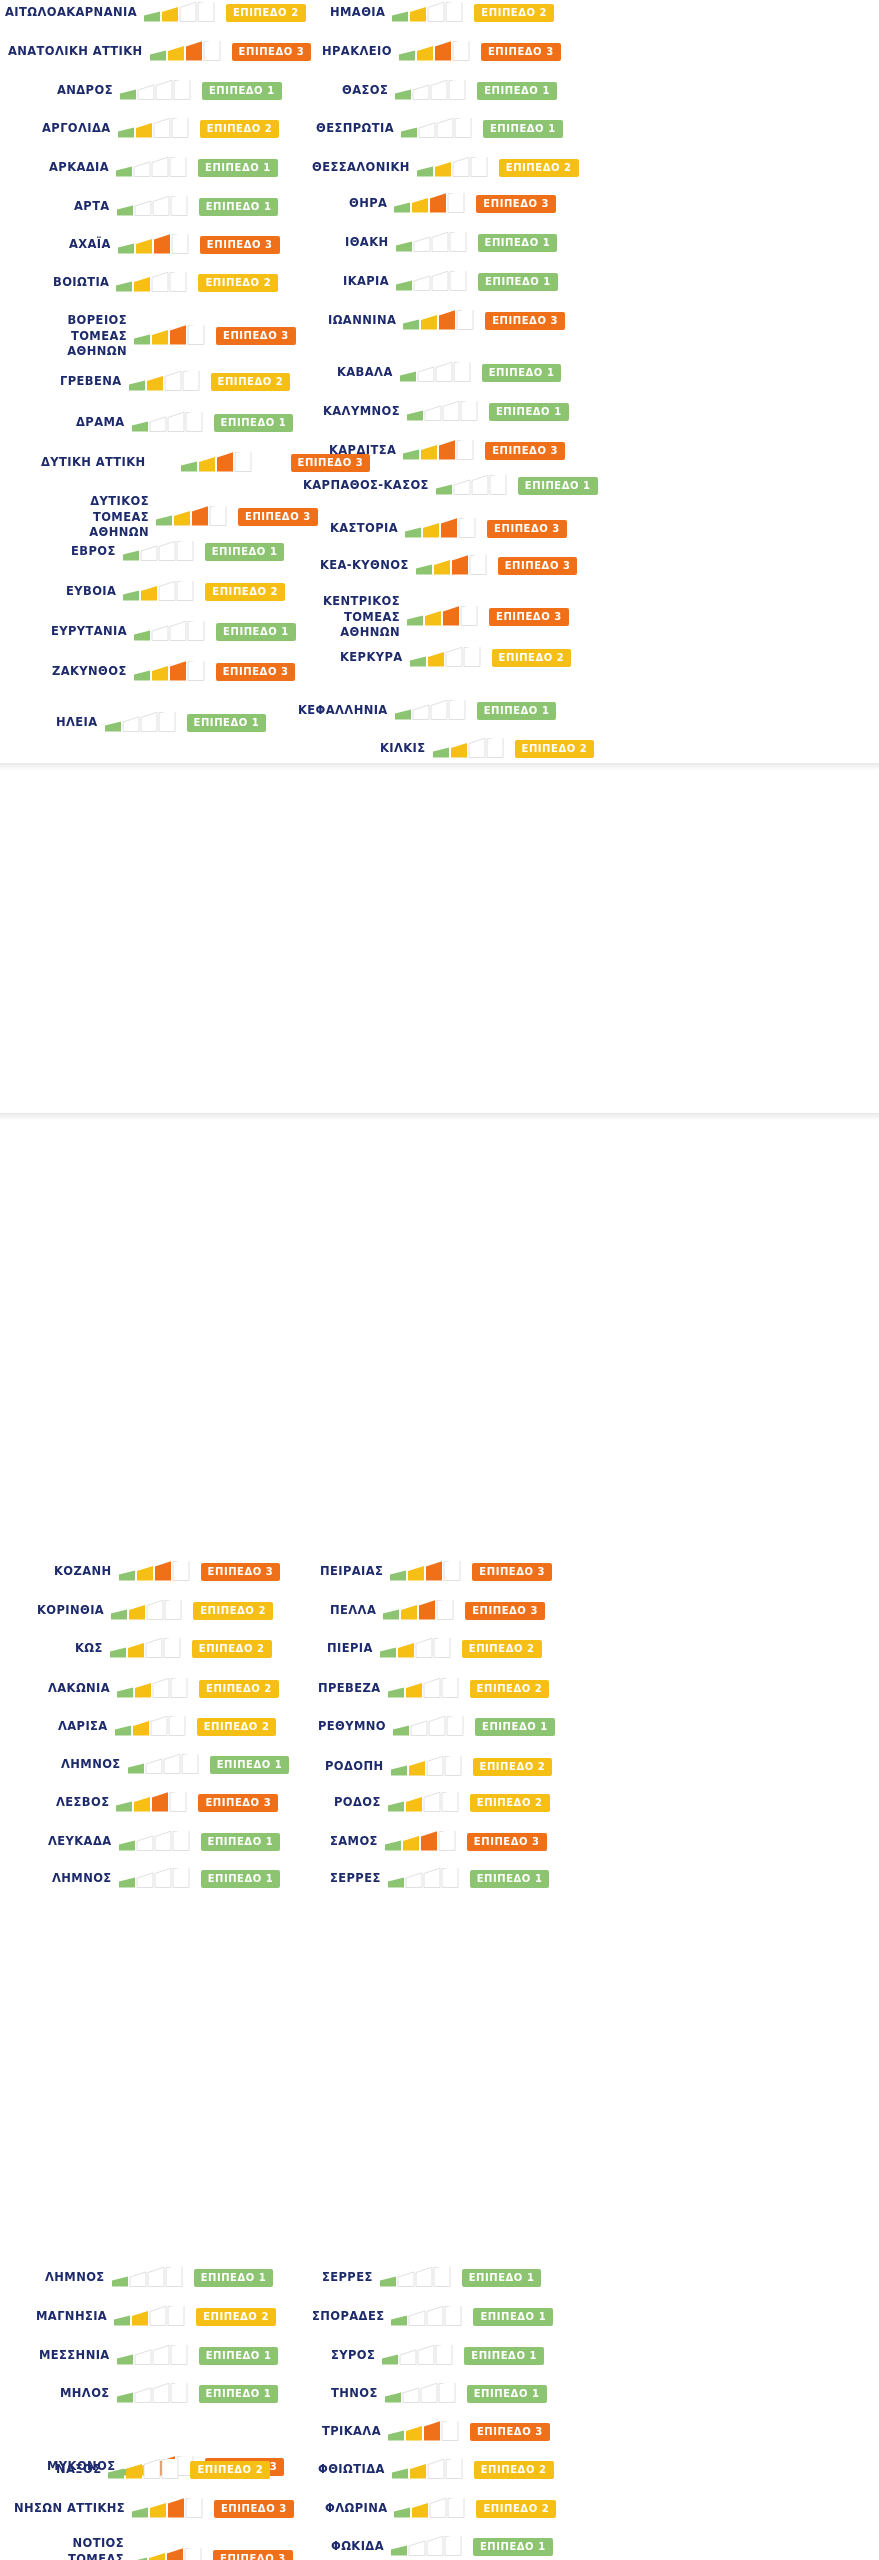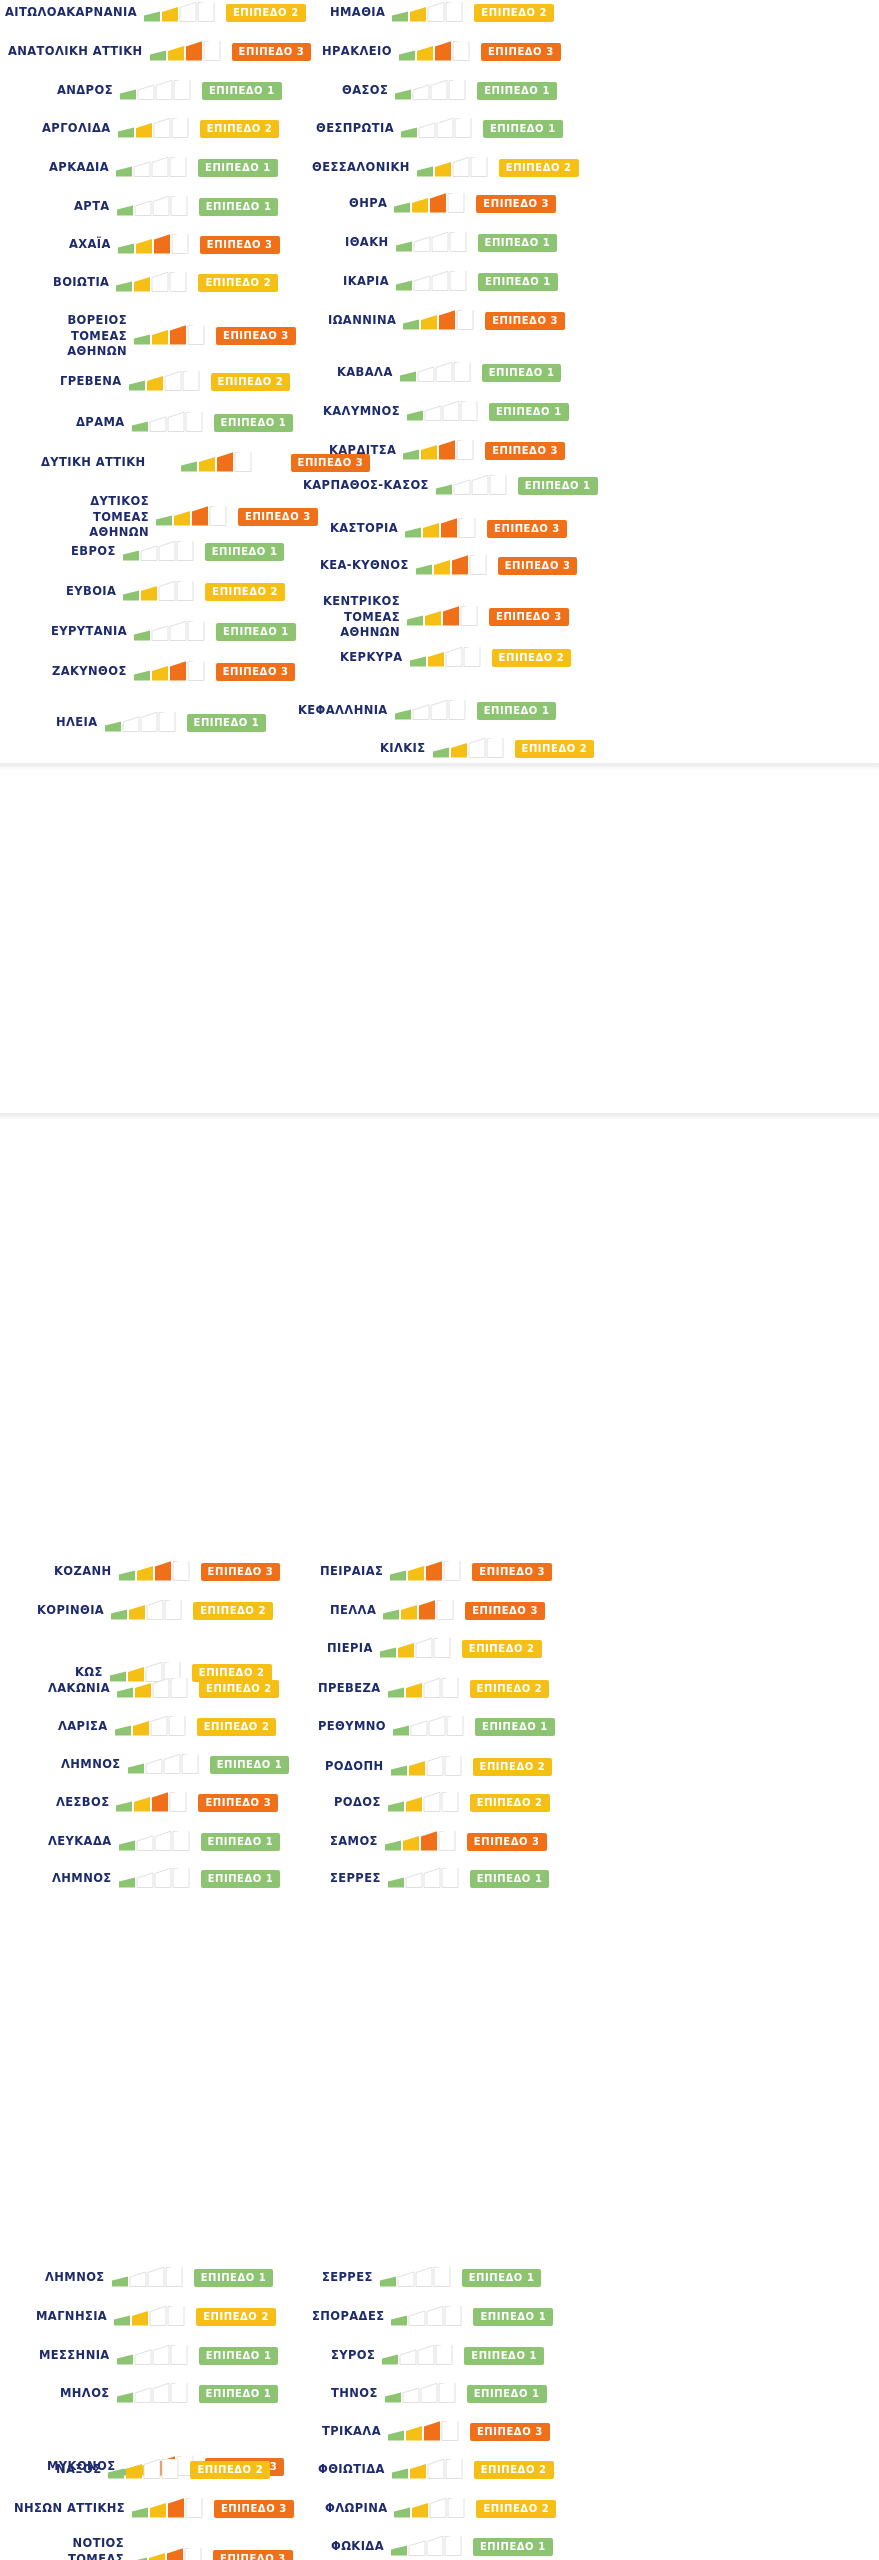--- a/index.html
+++ b/index.html
@@ -536,21 +536,21 @@
       <div class="meter">
         <svg width="74" height="22" viewBox="0 0 74 22" xmlns="http://www.w3.org/2000/svg">
           <polygon points="0,13.5 16,9.4 16,19.5 0,19.5" fill="#8cc472"></polygon>
           <polygon points="18,10 34,4.9 34,19.5 18,19.5" fill="#f5bf16"></polygon>
           <polygon points="36,5.5 52,0.20000000000000007 52,19.5 36,19.5" fill="#ffffff" stroke="#dcdcdc" stroke-width="0.9"></polygon>
           <polygon points="54,0.8 70,-2.4000000000000004 70,19.5 54,19.5" fill="#ffffff" stroke="#dcdcdc" stroke-width="0.9"></polygon>
         </svg>
       </div>
       <span class="badge lvl2">ΕΠΙΠΕΔΟ 2</span>
     </div>
-    <div class="row" style="top: 1638px; left: 75px; margin-top: 24px;">
+    <div class="row" style="top: 1638px; left: 75px;">
       <div class="label">ΚΩΣ</div>
       <div class="meter">
         <svg width="74" height="22" viewBox="0 0 74 22" xmlns="http://www.w3.org/2000/svg">
           <polygon points="0,13.5 16,9.4 16,19.5 0,19.5" fill="#8cc472"></polygon>
           <polygon points="18,10 34,4.9 34,19.5 18,19.5" fill="#f5bf16"></polygon>
           <polygon points="36,5.5 52,0.20000000000000007 52,19.5 36,19.5" fill="#ffffff" stroke="#dcdcdc" stroke-width="0.9"></polygon>
           <polygon points="54,0.8 70,-2.4000000000000004 70,19.5 54,19.5" fill="#ffffff" stroke="#dcdcdc" stroke-width="0.9"></polygon>
         </svg>
       </div>
       <span class="badge lvl2">ΕΠΙΠΕΔΟ 2</span>

